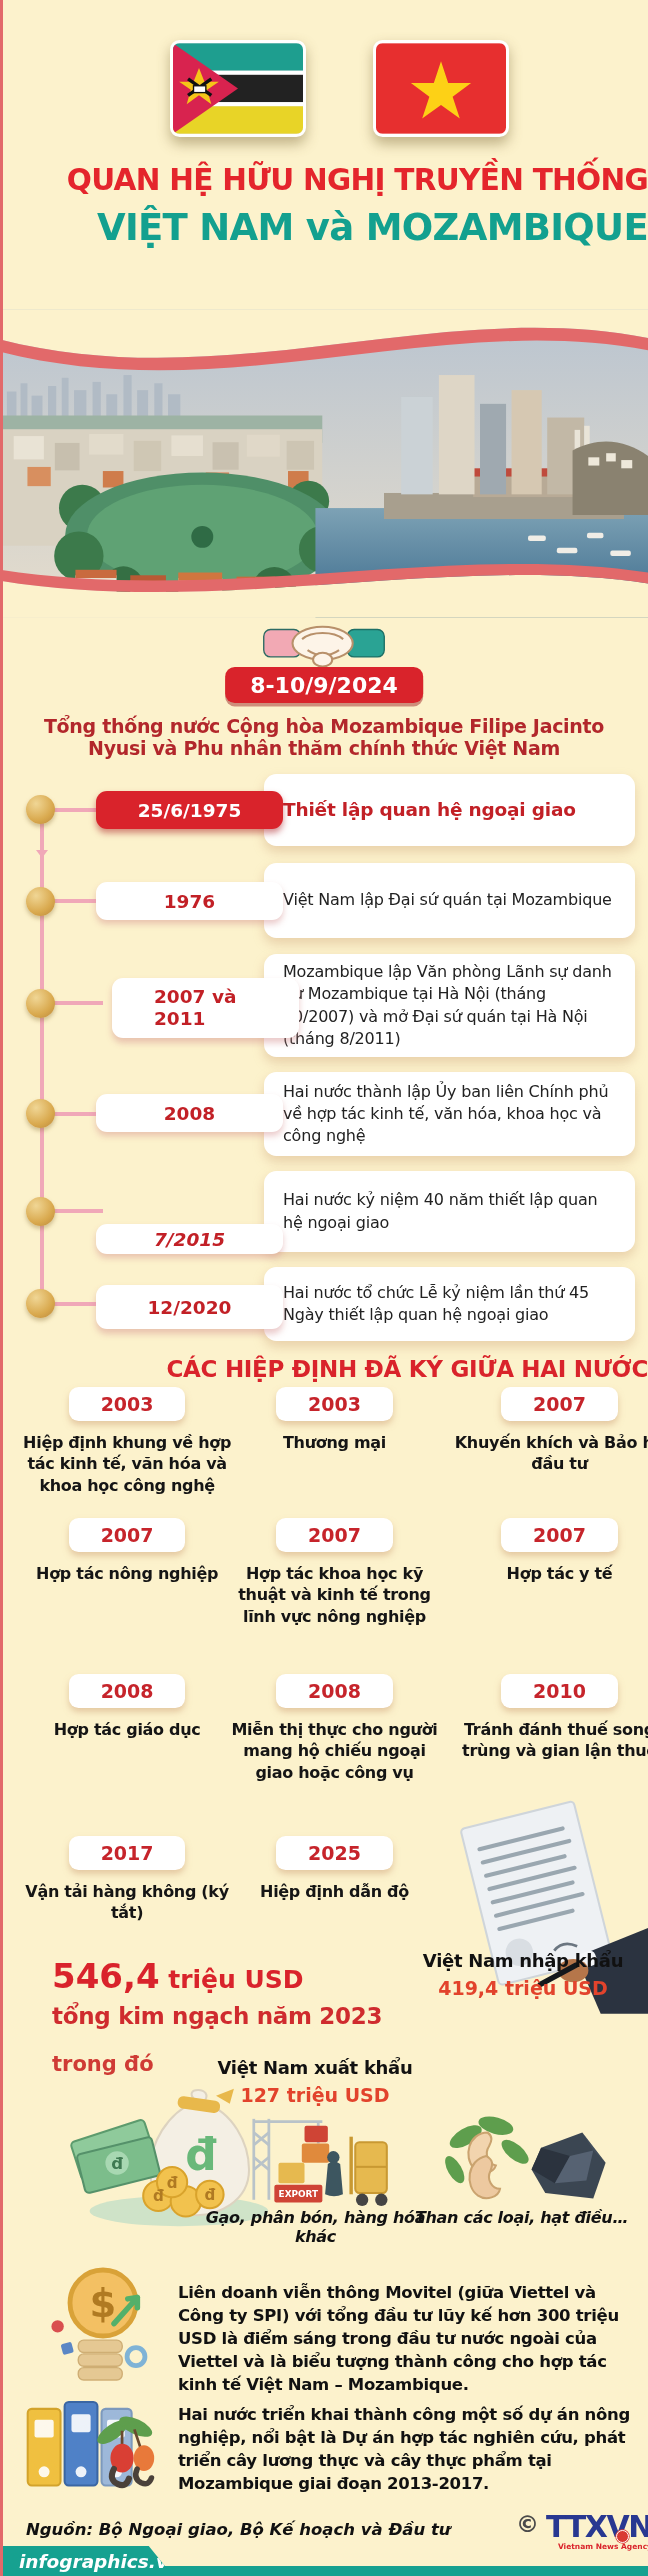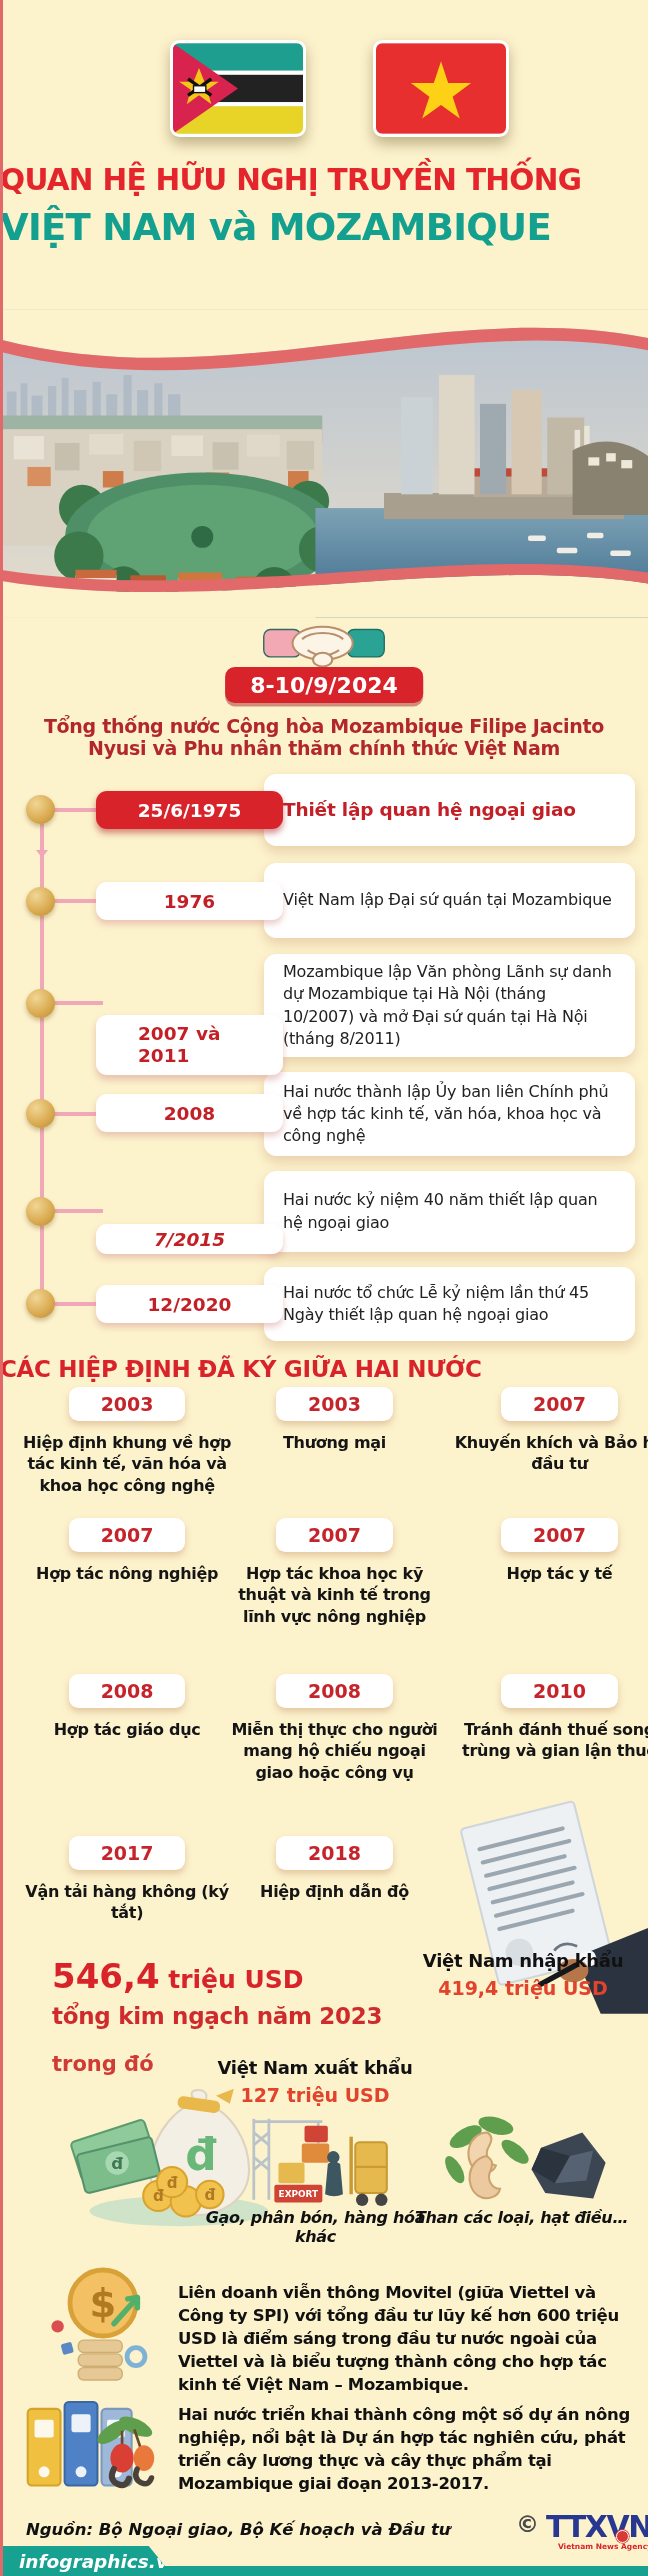--- a/index.html
+++ b/index.html
@@ -1,20 +1,20 @@
 <!DOCTYPE html>
 <html style="font-size:11px"><head>
 <meta charset="utf-8">
 <style>
   html,body{margin:0;padding:0;background:#e8e2cf;}
   .page{position:relative;width:648px;height:2576px;margin:0 auto;background:#fcf2cc;
         font-family:"DejaVu Sans","Liberation Sans",sans-serif;overflow:hidden;}
   .page::before{content:"";position:absolute;left:0;top:0;width:2.7px;height:100%;background:#e2696a;z-index:40;}
   .abs{position:absolute;}
-  .center{left:0;width:648px;text-align:left;}
+  .center{left:0;width:648px;text-align:right;}
 
   
   .flag{width:130px;height:91px;border-radius:9.6px;border:3.4px solid #fff;
         box-shadow:0 6.9px 12.4px rgba(120,100,50,.45);overflow:hidden;background:#fff;}
   .title1{font-size:29.5px;font-weight:900;color:#e4252c;letter-spacing:-0.7px;}
   .title2{font-size:37px;font-weight:900;color:#13a08f;letter-spacing:-0.7px;}
 
   
   .date-badge{left:50%;transform:translateX(-50%);background:#d9232b;color:#fff;
         font-size:22px;font-weight:800;padding:5.5px 25px;border-radius:9.6px;
@@ -232,38 +232,38 @@
   <div class="abs tl-badge red" style="top:791px;height:38px;">25/6/1975</div>
   <div class="abs tl-box hl" style="top:774px;height:72px;">Thiết lập quan hệ ngoại giao</div>
 
   <div class="abs tl-dot" style="left:26px;top:887px;"></div>
   <div class="abs tl-stub" style="left:41px;top:899px;width:62px;"></div>
   <div class="abs tl-badge" style="top:882px;height:38px;">1976</div>
   <div class="abs tl-box" style="top:863px;height:75px;">Việt Nam lập Đại sứ quán tại Mozambique</div>
 
   <div class="abs tl-dot" style="left:26px;top:989px;"></div>
   <div class="abs tl-stub" style="left:41px;top:1001px;width:62px;"></div>
-  <div class="abs tl-badge tall" style="top:1015px;height:60px;">
+  <div class="abs tl-badge tall" style="top:978px;height:60px;margin-left:16px;">
       <span>2007 và 2011</span>
     </div>
   <div class="abs tl-box" style="top:954px;height:103px;">Mozambique lập Văn phòng Lãnh sự danh dự Mozambique tại Hà Nội (tháng 10/2007) và mở Đại sứ quán tại Hà Nội (tháng 8/2011)</div>
 
   <div class="abs tl-dot" style="left:26px;top:1099px;"></div>
   <div class="abs tl-stub" style="left:41px;top:1112px;width:62px;"></div>
   <div class="abs tl-badge" style="top:1094px;height:38px;">2008</div>
   <div class="abs tl-box" style="top:1072px;height:84px;">Hai nước thành lập Ủy ban liên Chính phủ về hợp tác kinh tế, văn hóa, khoa học và công nghệ</div>
 
   <div class="abs tl-dot" style="left:26px;top:1197px;"></div>
   <div class="abs tl-stub" style="left:41px;top:1209px;width:62px;"></div>
   <div class="abs tl-badge" style="top:1224px;height:30px;font-style:italic;">7/2015</div>
   <div class="abs tl-box" style="top:1171px;height:81px;">Hai nước kỷ niệm 40 năm thiết lập quan hệ ngoại giao</div>
 
   <div class="abs tl-dot" style="left:26px;top:1289px;"></div>
   <div class="abs tl-stub" style="left:41px;top:1302px;width:62px;"></div>
-  <div class="abs tl-badge" style="top:1285px;height:38px;">12/2020</div>
+  <div class="abs tl-badge" style="top:1285px;height:44px;">12/2020</div>
   <div class="abs tl-box" style="top:1267px;height:74px;">Hai nước tổ chức Lễ kỷ niệm lần thứ 45 Ngày thiết lập quan hệ ngoại giao</div>
 
   <div class="abs center agr-title" style="top:1356px;">CÁC HIỆP ĐỊNH ĐÃ KÝ GIỮA HAI NƯỚC</div>
 
   <div class="abs agr-cell" style="left:20.6px;top:1387px;">
     <div class="agr-year">2003</div>
     <div class="agr-label">Hiệp định khung về hợp tác kinh tế, văn hóa và khoa học công nghệ</div>
   </div>
   <div class="abs agr-cell" style="left:228px;top:1387px;">
     <div class="agr-year">2003</div>
@@ -298,21 +298,21 @@
   <div class="abs agr-cell" style="left:453px;top:1674px;">
     <div class="agr-year">2010</div>
     <div class="agr-label">Tránh đánh thuế song trùng và gian lận thuế</div>
   </div>
 
   <div class="abs agr-cell" style="left:20.6px;top:1836px;">
     <div class="agr-year">2017</div>
     <div class="agr-label">Vận tải hàng không (ký tắt)</div>
   </div>
   <div class="abs agr-cell" style="left:228px;top:1836px;">
-    <div class="agr-year">2018</div>
+    <div class="agr-year">2025</div>
     <div class="agr-label">Hiệp định dẫn độ</div>
   </div>
 
   <div class="abs" style="left:439px;top:1784px;">
     <svg width="209" height="230" viewBox="0 0 305 335">
       <g transform="rotate(-14 150 170)">
         <rect x="60" y="40" width="170" height="235" rx="6" fill="#eef1f4" stroke="#cfd5da" stroke-width="3"></rect>
         <g stroke="#9aa7b0" stroke-width="6" stroke-linecap="round">
           <line x1="80" y1="75" x2="205" y2="75"></line>
             <line x1="80" y1="95" x2="210" y2="95"></line>
@@ -427,21 +427,21 @@
       <path d="M96,88 L130,50 M130,50 l-14,2 M130,50 l0,15" stroke="#53b06a" stroke-width="8" fill="none" stroke-linecap="round"></path>
       <g fill="#e5c893" stroke="#cfae74" stroke-width="2">
         <rect x="44" y="112" width="64" height="18" rx="8"></rect>
         <rect x="44" y="132" width="64" height="18" rx="8"></rect>
         <rect x="44" y="152" width="64" height="18" rx="8"></rect>
       </g>
       <circle cx="128" cy="136" r="13" fill="none" stroke="#7fb3d6" stroke-width="7"></circle>
       <rect x="20" y="116" width="16" height="16" rx="3" fill="#5b87c5" transform="rotate(-15 28 124)"></rect>
     </svg>
   </div>
-  <div class="abs para" style="left:178px;top:2281px;">Liên doanh viễn thông Movitel (giữa Viettel và Công ty SPI) với tổng đầu tư lũy kế hơn 600 triệu USD là điểm sáng trong đầu tư nước ngoài của Viettel và là biểu tượng thành công cho hợp tác kinh tế Việt Nam – Mozambique.</div>
+  <div class="abs para" style="left:178px;top:2281px;">Liên doanh viễn thông Movitel (giữa Viettel và Công ty SPI) với tổng đầu tư lũy kế hơn 300 triệu USD là điểm sáng trong đầu tư nước ngoài của Viettel và là biểu tượng thành công cho hợp tác kinh tế Việt Nam – Mozambique.</div>
 
   <div class="abs" style="left:19px;top:2387px;">
     <svg width="148" height="106" viewBox="0 0 215 155">
       <rect x="12" y="32" width="48" height="112" rx="6" fill="#f0c040" stroke="#d3a32b" stroke-width="3"></rect>
       <rect x="66" y="22" width="48" height="122" rx="6" fill="#4f81c7" stroke="#3a66a3" stroke-width="3"></rect>
       <rect x="120" y="32" width="44" height="112" rx="6" fill="#9db8d9" stroke="#7c99bd" stroke-width="3"></rect>
       <g fill="#fff" opacity=".9">
         <rect x="22" y="48" width="28" height="26" rx="3"></rect>
           <rect x="76" y="40" width="28" height="26" rx="3"></rect>
         <rect x="128" y="48" width="26" height="26" rx="3"></rect>

